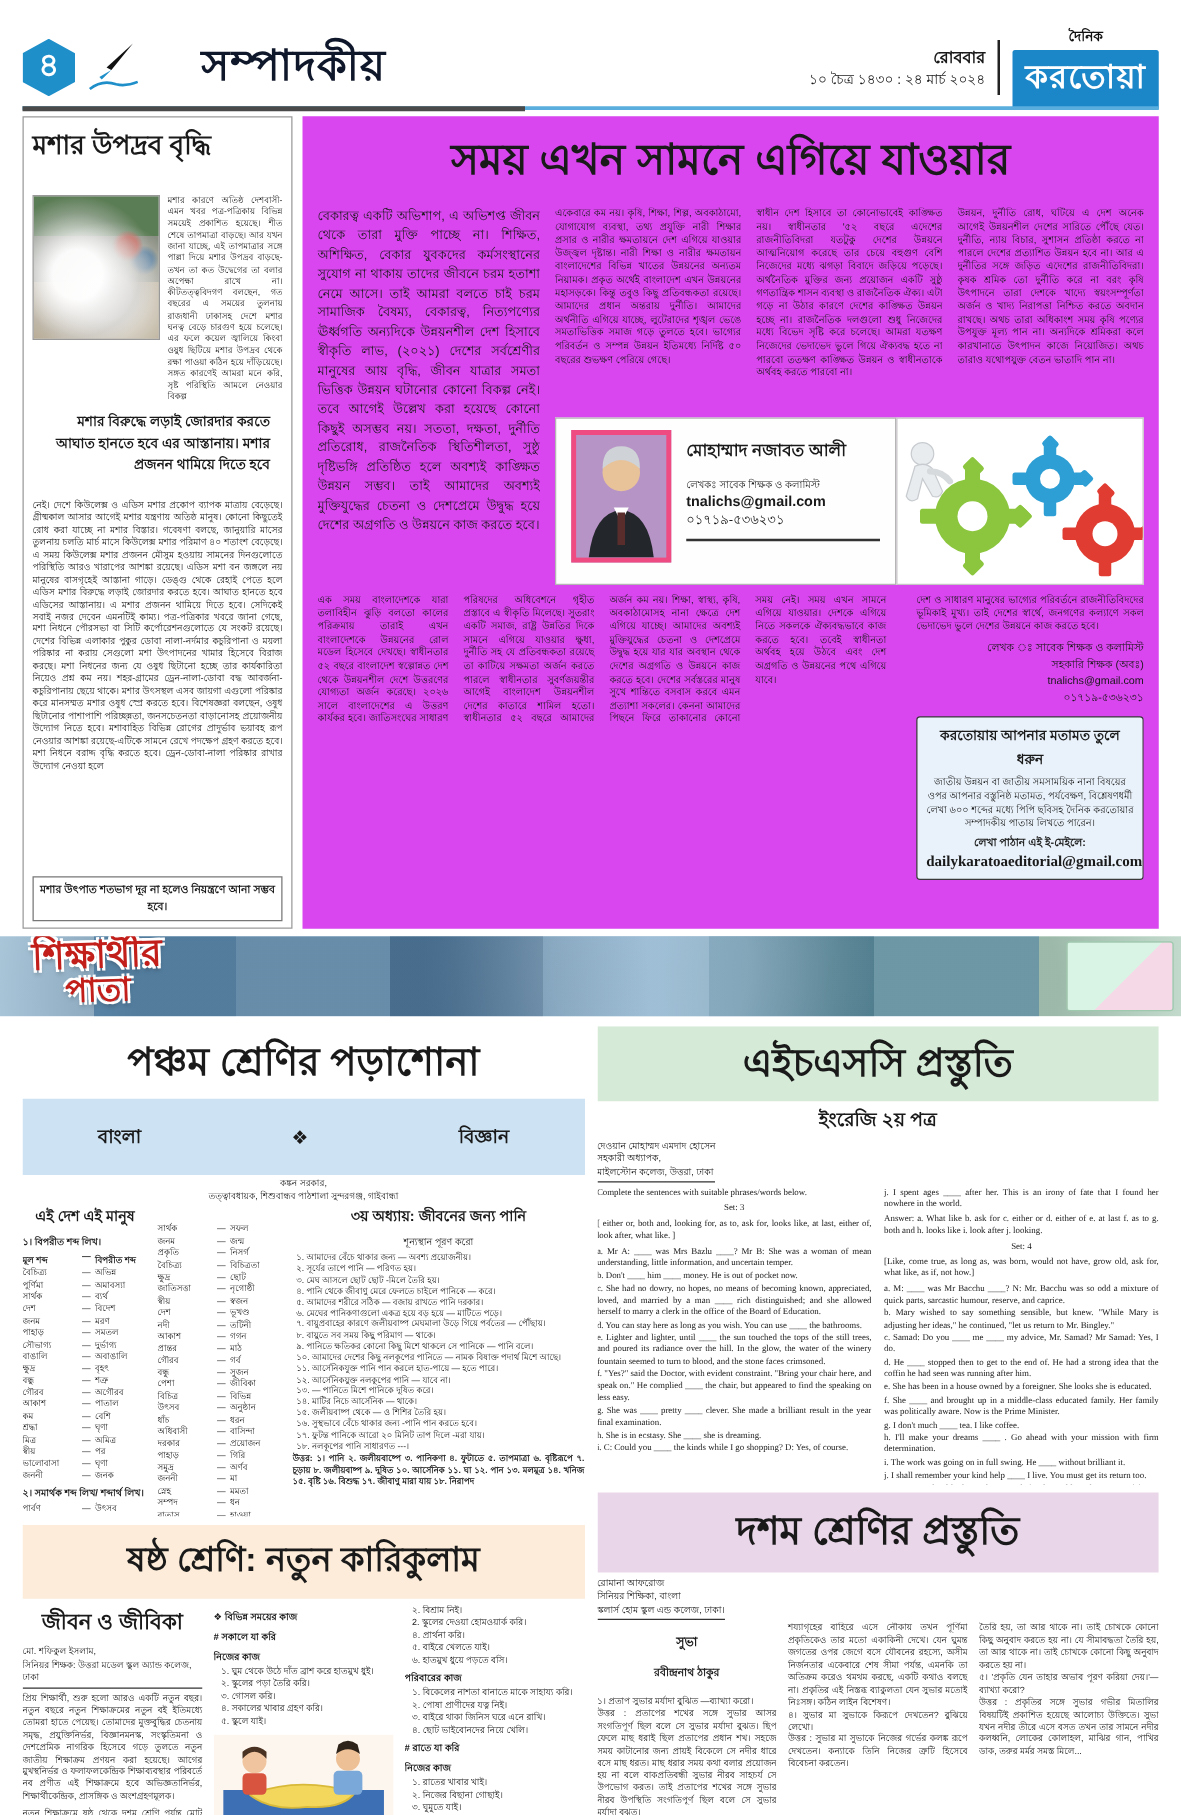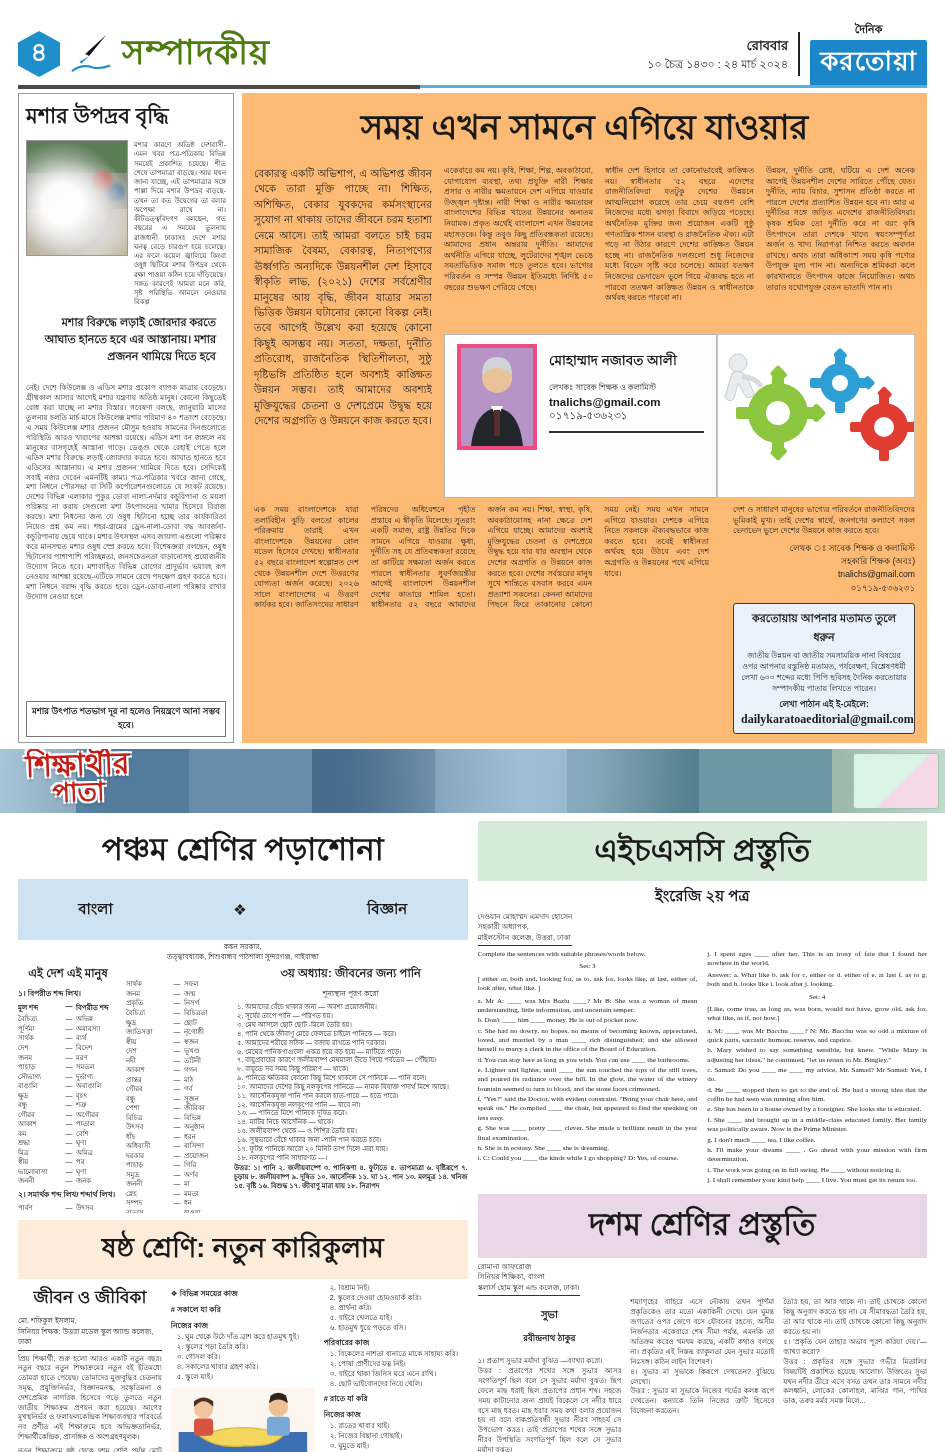--- a/index.html
+++ b/index.html
@@ -3,60 +3,60 @@
 <meta charset="utf-8">
 <style>
   * { margin:0; padding:0; box-sizing:border-box; }
   body { background:#888; font-family:"Liberation Sans","DejaVu Sans",sans-serif; }
   .page { width:945px; height:1452px; background:#fff; position:relative; overflow:hidden; margin:0 auto; color:#1a1a1a; }
 
   
   .masthead { height:56px; margin:26px 18px 0; display:flex; justify-content:space-between; align-items:center; }
   .mast-left { display:flex; align-items:center; gap:8px; }
   .pagenum-hex { width:42px; height:46px; background:#1f8fca; clip-path:polygon(50% 0,100% 25%,100% 75%,50% 100%,0 75%,0 25%); display:flex; align-items:center; justify-content:center; color:#fff; font-size:26px; font-weight:bold; }
-  .section-logo { font-size:34px; font-weight:bold; color:#4d7c0f; letter-spacing:1px; }
+  .section-logo { font-size:34px; font-weight:bold; color:#0f172a; letter-spacing:1px;margin-left:39px; }
   .pen-wrap { width:46px; height:46px; }
   .mast-right { display:flex; align-items:center; gap:10px; }
   .date-block { text-align:right; font-size:11px; line-height:1.5; }
   .date-block .day { font-weight:bold; font-size:13px; }
   .v-div { width:2px; height:44px; background:#222; }
   .paper-logo { text-align:center; }
   .paper-small { font-size:11px; font-weight:bold; color:#111; }
   .paper-big { background:#1b86c8; color:#fff; font-weight:bold; font-size:26px; padding:1px 10px 3px; border-radius:2px; letter-spacing:1px; }
   .mast-rule { margin:3px 18px 0; height:3px; background:#59aede; position:relative; }
   .rule-dark { position:absolute; left:0; top:0; width:402px; height:4px; background:#4a4a4a; display:block; }
 
   
   .top-row { display:flex; gap:8px; margin:5px 18px 0; height:650px; }
 
   
   .editorial { width:216px; border:1px solid #9a9a9a; padding:6px 7px 5px; display:flex; flex-direction:column; }
-  .ed-title { font-size:21px; font-weight:bold; margin-bottom:5px; }
+  .ed-title { font-size:21px; font-weight:bold; margin-bottom:21px; }
   .ed-top { display:flex; gap:6px; }
   .ed-photo { width:102px; height:116px; flex:none; border:1px solid #999;
     background:
       radial-gradient(circle at 35% 55%, rgba(255,255,255,.95) 0 22%, rgba(240,240,240,.8) 35%, rgba(200,200,200,.4) 55%, transparent 70%),
       radial-gradient(circle at 60% 70%, #e8e6e2 0 18%, transparent 60%),
       radial-gradient(circle at 75% 35%, #c0392b 0 7%, transparent 12%),
       radial-gradient(circle at 88% 45%, #2c5f8a 0 6%, transparent 11%),
       linear-gradient(180deg, #5b7d55 0 28%, #8a8f83 28% 60%, #b9ac94 60% 100%); }
   .ed-side { flex:1; font-size:6.9px; line-height:1.34; text-align:justify; overflow:hidden; }
   .ed-quote { font-size:11px; font-weight:bold; text-align:right; line-height:1.55; margin:7px 10px 18px; }
   .ed-body { font-size:7.3px; line-height:1.37; text-align:justify; flex:1; overflow:hidden; }
   .ed-note { border:1px solid #777; margin-top:5px; padding:3px 4px; text-align:center; font-size:8.6px; font-weight:bold; }
 
   
-  .main-article { flex:1; background:#fdba74; padding:8px 12px 8px; display:flex; flex-direction:column; overflow:hidden; }
+  .main-article { flex:1; background:#d946ef; padding:8px 12px 8px; display:flex; flex-direction:column; overflow:hidden; }
   .headline { font-size:34px; font-weight:bold; text-align:center; margin:0 0 8px; }
   .ma-upper { display:flex; gap:12px; }
   .ma-col1 { width:178px; flex:none; font-size:10.3px; line-height:1.5; text-align:justify; height:300px; overflow:hidden; }
   .ma-right { flex:1; display:flex; flex-direction:column; gap:6px; }
   .ma-row-a { display:flex; gap:12px; height:162px; overflow:hidden; }
   .ma-row-a .tcol { flex:1; font-size:7.8px; line-height:1.36; text-align:justify; overflow:hidden; }
-  .ma-row-b { display:flex; height:164px; }
+  .ma-row-b { display:flex; height:134px; }
   .author-card { flex:1; background:#fefefe; border:1px solid #b5b5b5; display:flex; gap:12px; padding:9px 12px; }
   .portrait { width:80px; height:106px; flex:none; background:#b794c6; border:4px solid #ee4b82; }
   .author-info { flex:1; padding-top:6px; }
   .author-name { font-size:13.5px; font-weight:bold; margin-bottom:8px; }
   .author-role { font-size:8px; margin-bottom:2px; }
   .author-email { font-size:11.5px; font-weight:bold; }
   .author-phone { font-size:10.5px; border-bottom:2px solid #333; padding-bottom:6px; }
   .gears-box { width:198px; flex:none; background:#fff; border:1px solid #c5c5c5; }
   .ma-lower { display:flex; gap:24px; margin-top:7px; flex:1; overflow:hidden; }
   .ma-lower-text { flex:1; column-count:4; column-gap:12px; font-size:7.8px; line-height:1.36; text-align:justify; }
@@ -681,21 +681,21 @@
           <div>
 
           <div class="en-item">a. M: ____ was Mr Bacchu ____? N: Mr. Bacchu was so odd a mixture of quick parts, sarcastic humour, reserve, and caprice.</div>
               <div class="en-item">b. Mary wished to say something sensible, but knew. "While Mary is adjusting her ideas," he continued, "let us return to Mr. Bingley."</div>
               <div class="en-item">c. Samad: Do you ____ me ____ my advice, Mr. Samad? Mr Samad: Yes, I do.</div>
               <div class="en-item">d. He ____ stopped then to get to the end of. He had a strong idea that the coffin he had seen was running after him.</div>
               <div class="en-item">e. She has been in a house owned by a foreigner. She looks she is educated.</div>
               <div class="en-item">f. She ____ and brought up in a middle-class educated family. Her family was politically aware. Now is the Prime Minister.</div>
               <div class="en-item">g. I don't much ____ tea. I like coffee.</div>
               <div class="en-item">h. I'll make your dreams ____ . Go ahead with your mission with firm determination.</div>
-              <div class="en-item">i. The work was going on in full swing. He ____ without noticing it.</div>
+              <div class="en-item">i. The work was going on in full swing. He ____ without brilliant it.</div>
               <div class="en-item">j. I shall remember your kind help ____ I live. You must get its return too.</div>
             </div>
           <div class="en-answer">Answer: a. what like b. not how c. ask for d. would not have e. as if f. was born g. like for h. come true i. grew old j. as long as</div>
         </div>
       </div>
 
       <div class="big-head c10-head">দশম শ্রেণির প্রস্তুতি</div>
       <div><span class="c10-byline" style="white-space:pre-line">রোমানা আফরোজ
 সিনিয়র শিক্ষিকা, বাংলা
 স্কলার্স হোম স্কুল এন্ড কলেজ, ঢাকা।</span></div>

